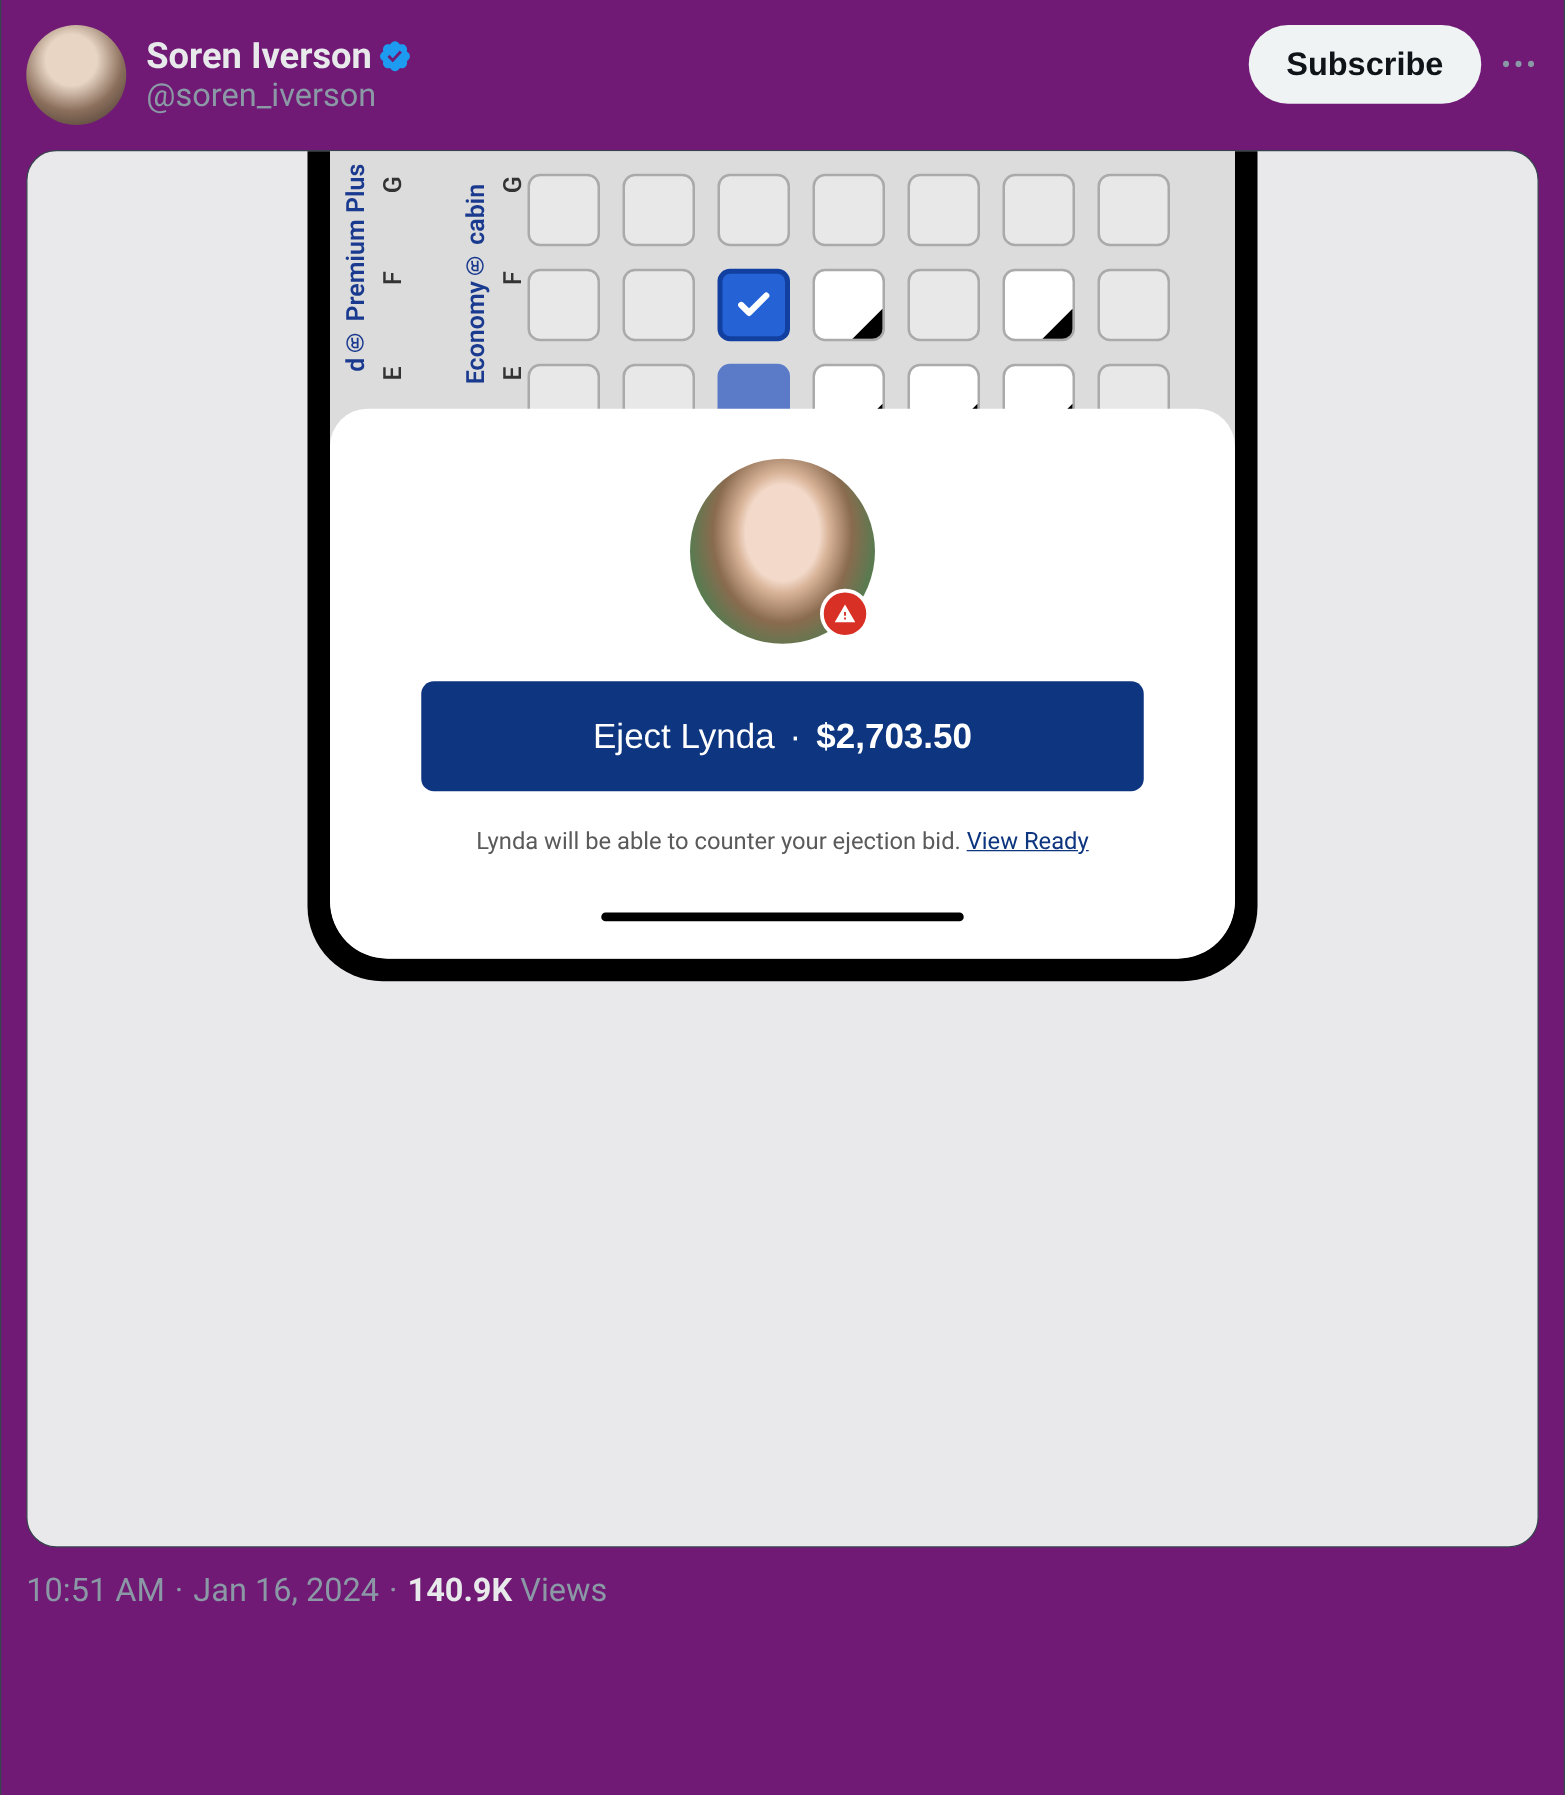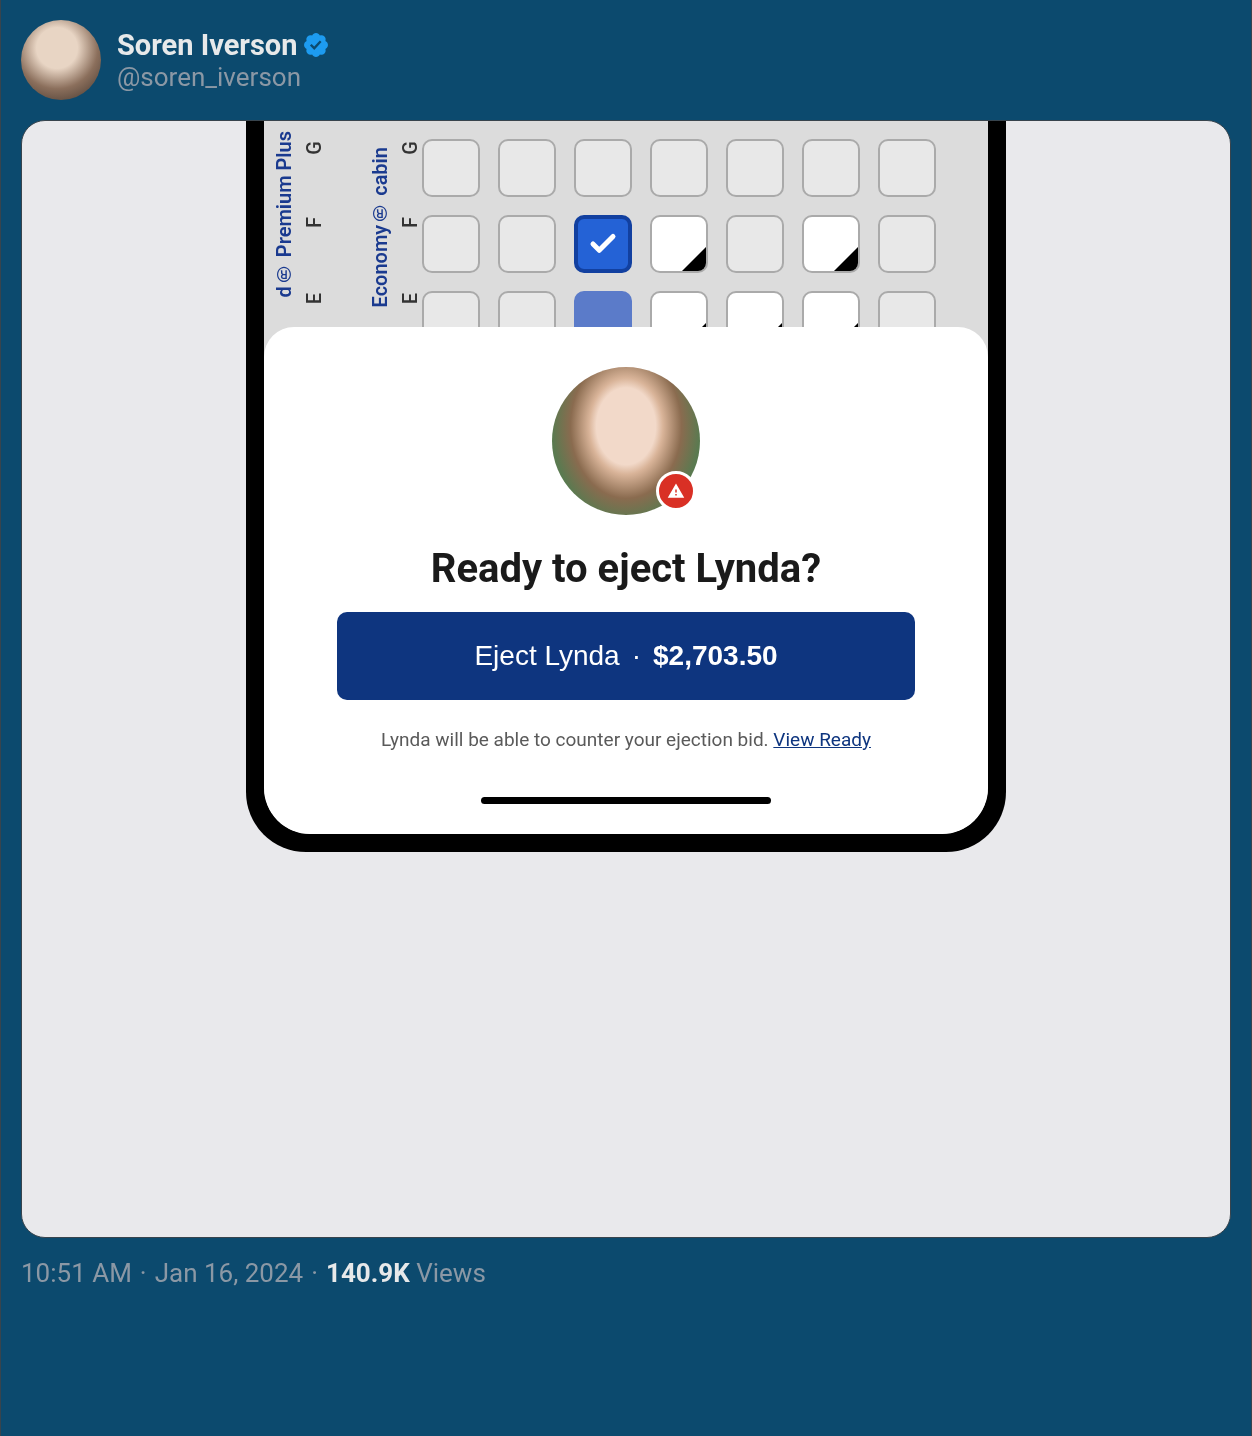--- a/index.html
+++ b/index.html
@@ -12,21 +12,21 @@
       background: #000;
       font-family: -apple-system, BlinkMacSystemFont, "Segoe UI", Roboto, Helvetica, Arial, sans-serif;
       color: #e7e9ea;
       width: 1252px;
       height: 1436px;
       padding: 0;
       position: relative;
     }
     
     .tweet-container {
-      background: #0c4a6e;
+      background: #701a75;
       width: 100%;
       height: 100%;
       border-left: 1px solid #38444d;
       border-right: 1px solid #38444d;
       padding: 20px 20px 0 20px;
       position: relative;
     }
     
     .tweet-header {
       display: flex;
@@ -369,20 +369,24 @@
           <span class="user-name">Soren Iverson</span>
           <span class="verified-badge">
             <svg viewBox="0 0 24 24" width="28" height="28" fill="#1d9bf0">
               <path d="M22.25 12c0-1.43-.88-2.67-2.19-3.34.46-1.39.2-2.9-.81-3.91s-2.52-1.27-3.91-.81c-.66-1.31-1.91-2.19-3.34-2.19s-2.67.88-3.33 2.19c-1.4-.46-2.91-.2-3.92.81s-1.26 2.52-.8 3.91c-1.31.67-2.2 1.91-2.2 3.34s.89 2.67 2.2 3.34c-.46 1.39-.21 2.9.8 3.91s2.52 1.26 3.91.81c.67 1.31 1.91 2.19 3.34 2.19s2.68-.88 3.34-2.19c1.39.45 2.9.2 3.91-.81s1.27-2.52.81-3.91c1.31-.67 2.19-1.91 2.19-3.34zm-11.71 4.2L6.8 12.46l1.41-1.42 2.26 2.26 4.8-5.23 1.47 1.36-6.2 6.77z"></path>
             </svg>
           </span>
         </div>
         <span class="user-handle">@soren_iverson</span>
       </div>
     </div>
+    <div class="header-actions">
+      <button class="subscribe-btn">Subscribe</button>
+      <span class="more-icon">•••</span>
+    </div>
   </div>
 
 
   <div class="tweet-image">
     <div class="phone-frame">
       <div class="phone-screen">
 
         <div class="seat-map">
           <div class="class-labels">
             <span class="class-label premium-label">d® Premium Plus</span>
@@ -433,21 +437,20 @@
         <div class="modal-sheet">
           <div class="passenger-avatar-wrap">
             <div class="passenger-avatar">
               <div class="alert-badge">
                 <svg width="18" height="18" viewBox="0 0 24 24" fill="white">
                   <path d="M1 21h22L12 2 1 21zm12-3h-2v-2h2v2zm0-4h-2v-4h2v4z"></path>
                 </svg>
               </div>
             </div>
           </div>
-          <h2 class="modal-title">Ready to eject Lynda?</h2>
           <button class="eject-btn">
             <span>Eject Lynda</span>
             <span>·</span>
             <span class="eject-price">$2,703.50</span>
           </button>
           <p class="modal-footer">
             <span>Lynda will be able to counter your ejection bid. </span><a class="view-terms">View Ready</a>
           </p>
           <div class="home-indicator"></div>
         </div>

